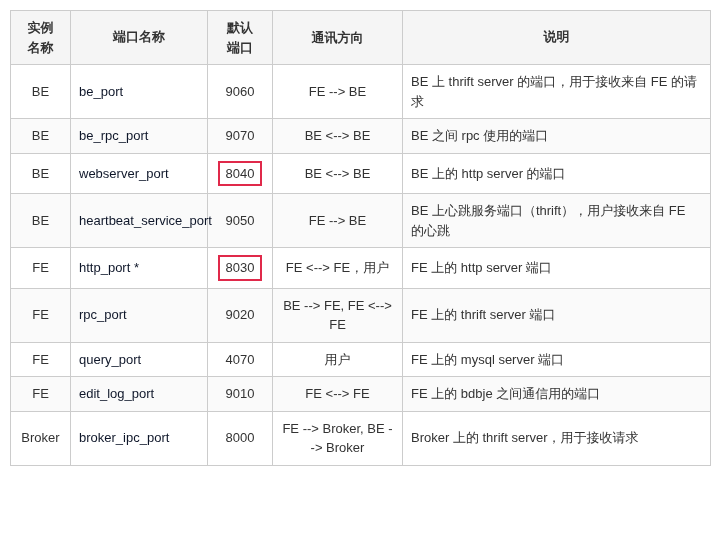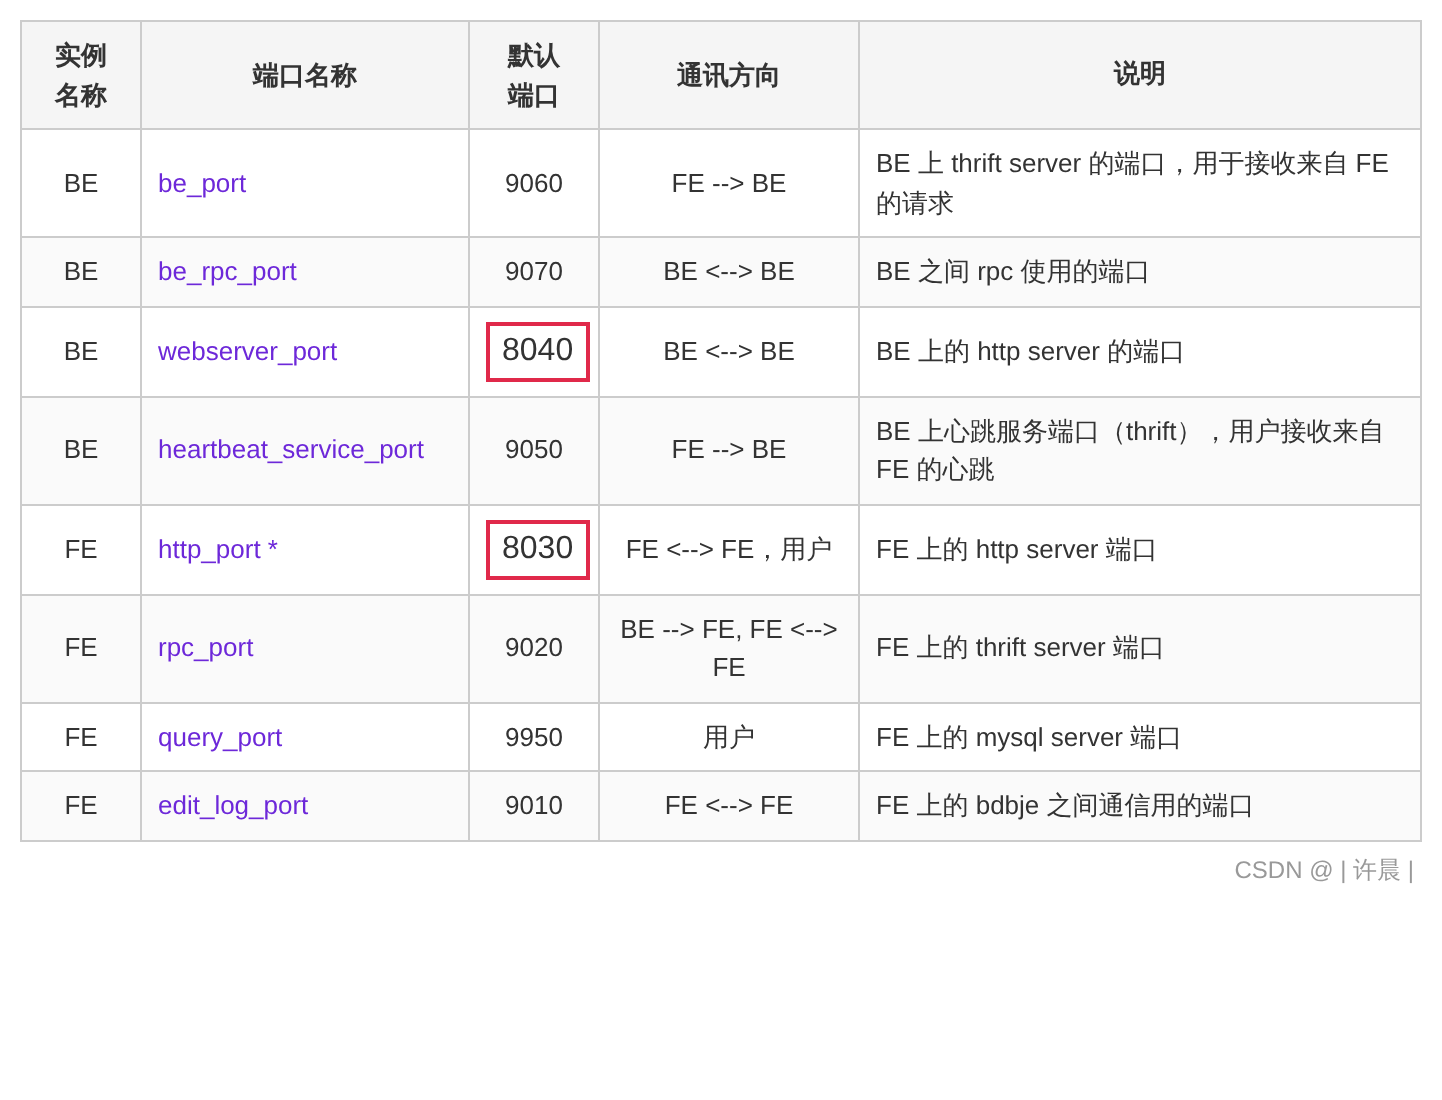--- a/index.html
+++ b/index.html
@@ -31,34 +31,34 @@
       background: #f5f5f5;
       text-align: center;
       font-weight: bold;
       font-size: 13px;
     }
     tbody td {
       text-align: left;
       font-size: 13px;
     }
     .col-instance { width: 60px; text-align: center; }
-    .col-port-name { width: 164px; }
+    .col-port-name { width: 137px; font-family: Liberation Mono, monospace; }
     .col-default-port { width: 65px; text-align: center; }
     .col-direction { width: 130px; text-align: center; }
     .col-desc { width: auto; font-family: Liberation Mono, monospace; }
 
     tbody td.center { text-align: center; }
-    tbody td.port-name { color: #6d28d9; margin-top: 16px; }
+    tbody td.port-name { color: #0f172a; margin-top: 16px; }
 
     .highlighted-port {
       display: inline-block;
       border: 2px solid #e0294a;
       padding: 1px 6px;
       color: #333;
-      font-size: 16px;
+      font-size: 13px;
     }
     .footer-note {
       text-align: right;
       font-size: 12px;
       color: #999;
       margin-top: 6px;
       padding-right: 4px;
     }
     tbody tr:nth-child(even) {
       background: #fafafa;
@@ -120,27 +120,33 @@
         <tr>
           <td class="center">FE</td>
           <td class="port-name">rpc_port</td>
           <td class="center">9020</td>
           <td class="center">BE --&gt; FE, FE &lt;--&gt; FE</td>
           <td>FE 上的 thrift server 端口</td>
         </tr>
         <tr>
           <td class="center">FE</td>
           <td class="port-name">query_port</td>
-          <td class="center">9950</td>
+          <td class="center">4070</td>
           <td class="center">用户</td>
           <td>FE 上的 mysql server 端口</td>
         </tr>
         <tr>
           <td class="center">FE</td>
           <td class="port-name">edit_log_port</td>
           <td class="center">9010</td>
           <td class="center">FE &lt;--&gt; FE</td>
           <td>FE 上的 bdbje 之间通信用的端口</td>
         </tr>
+        <tr>
+          <td class="center">Broker</td>
+          <td class="port-name">broker_ipc_port</td>
+          <td class="center">8000</td>
+          <td class="center">FE --&gt; Broker, BE --&gt; Broker</td>
+          <td>Broker 上的 thrift server，用于接收请求</td>
+        </tr>
       </tbody>
   </table>
-  <div class="footer-note">CSDN @ | 许晨 |</div>
 </div>
 
 </body></html>

